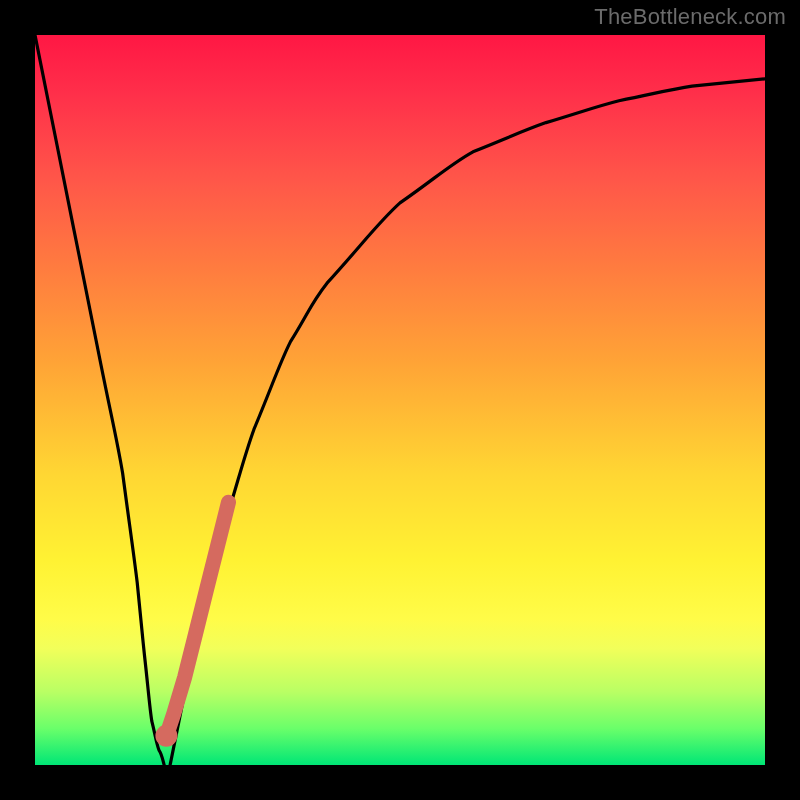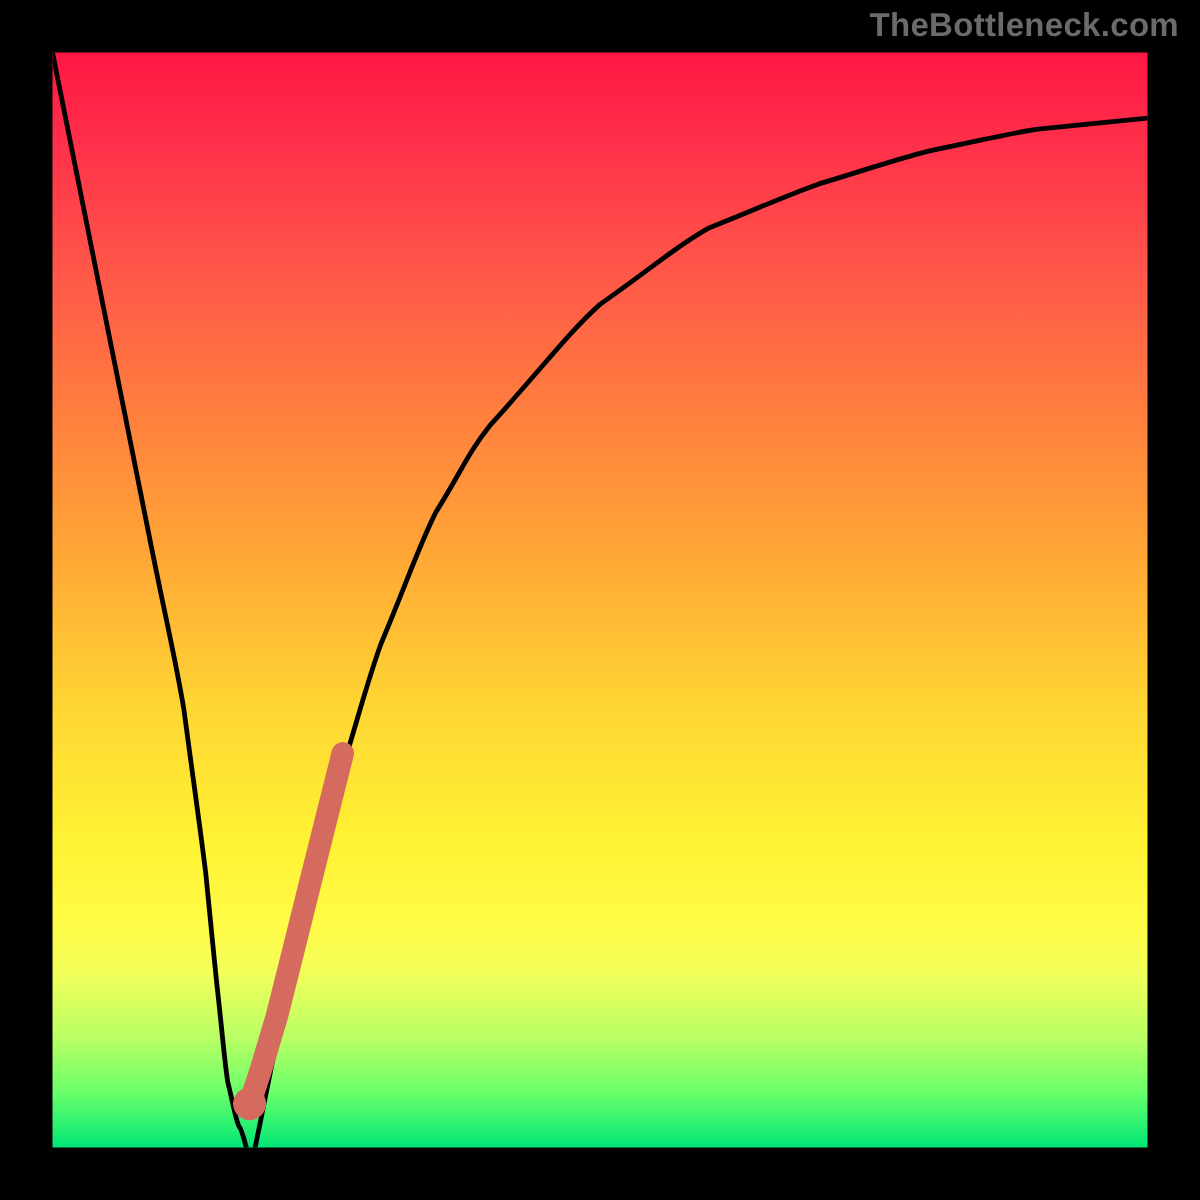--- a/index.html
+++ b/index.html
@@ -38,21 +38,21 @@
       #b9ff64 90%,
       #6aff6a 95%,
       #00e676 100%
     );
   }
   .watermark {
     position: absolute;
     top: 4px;
     right: 14px;
     font-size: 22px;
-    font-weight: 700;
+    font-weight: 400;
     color: #6b6b6b;
     letter-spacing: 0.2px;
   }
   svg.curve {
     position: absolute;
     left: 0;
     top: 0;
     width: 730px;
     height: 730px;
   }

